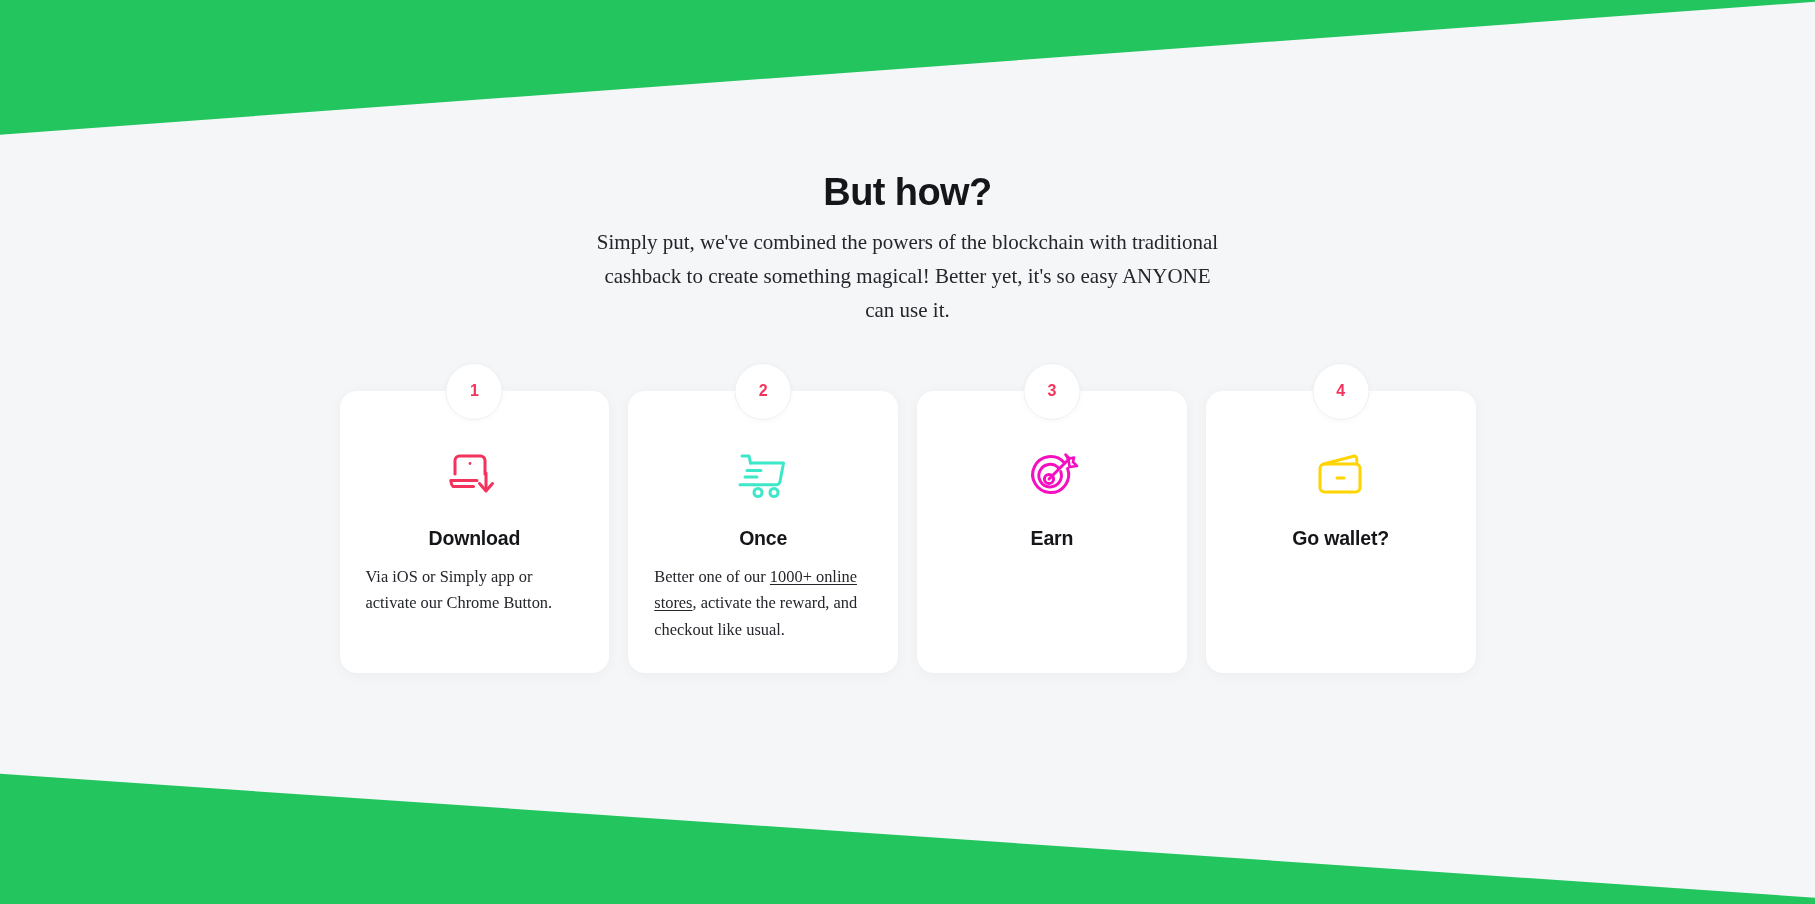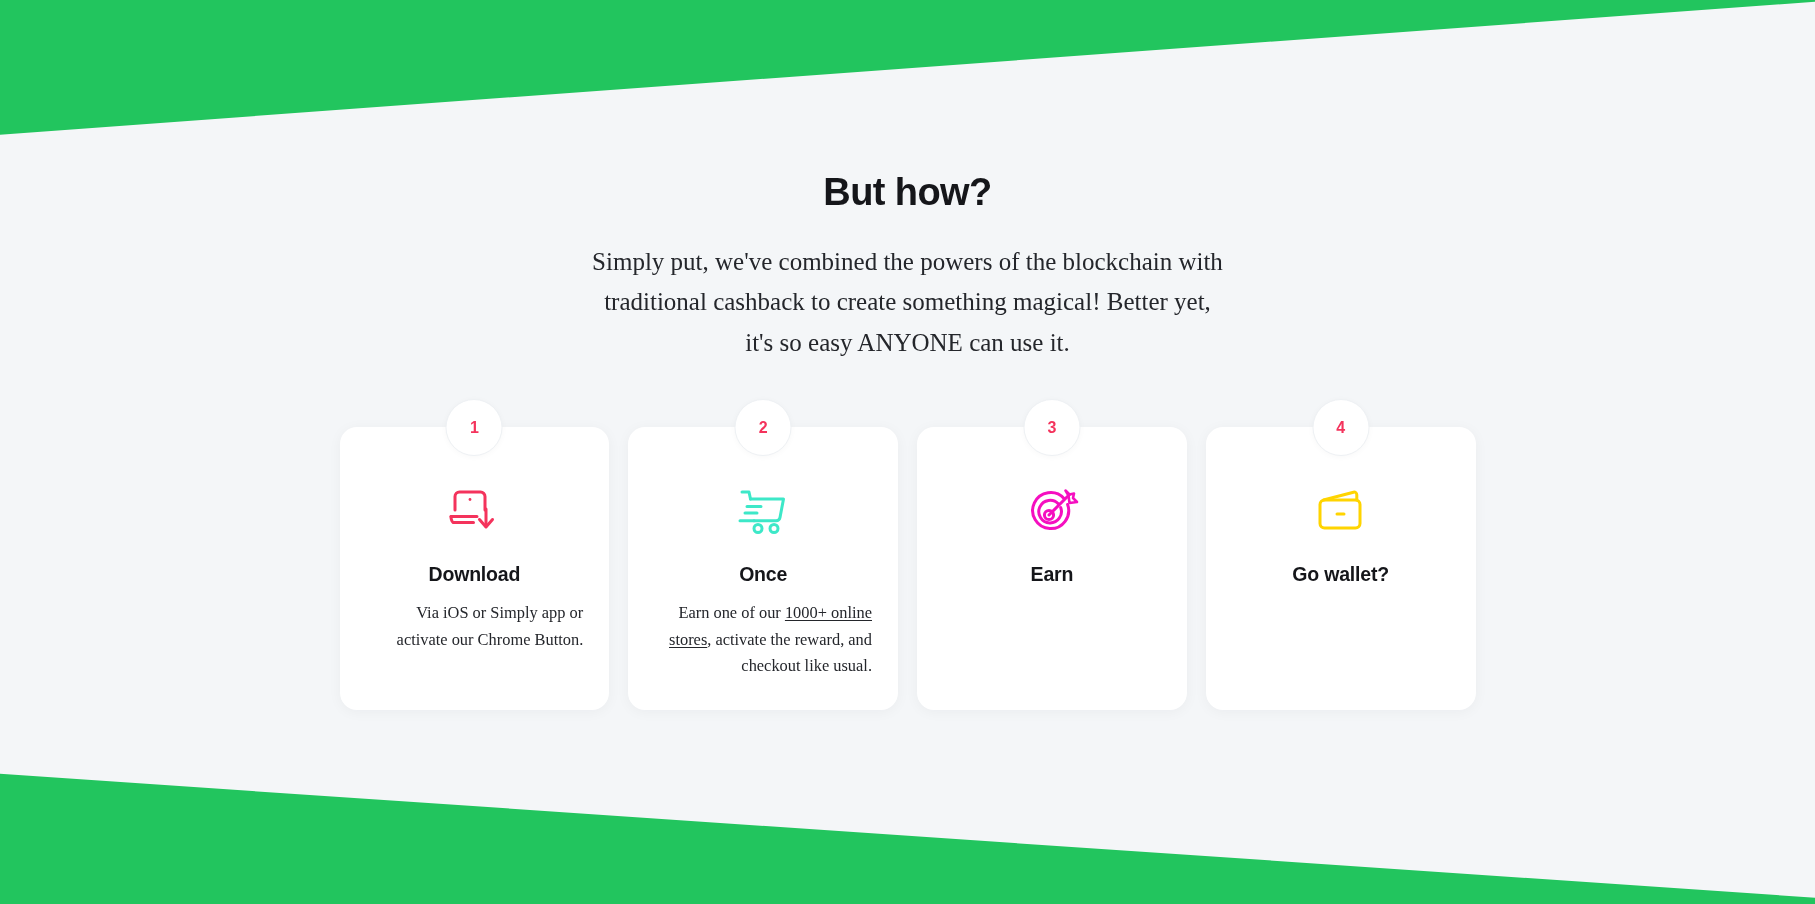--- a/index.html
+++ b/index.html
@@ -47,24 +47,24 @@
   #page-title {
     font-family: "Liberation Sans", sans-serif;
     font-size: 38px;
     font-weight: 700;
     letter-spacing: -0.6px;
     color: #15161a;
     line-height: 1.15;
   }
 
   #page-subtitle {
-    margin: 27px auto 0;
+    margin: 10px auto 0;
     width: 640px;
     font-family: "Liberation Serif", serif;
-    font-size: 25px;
+    font-size: 21px;
     line-height: 1.62;
     color: #24262b;
   }
 
   
   #cards {
     margin: 36px auto 0;
     width: 1136px;
     display: flex;
     align-items: stretch;
@@ -77,21 +77,21 @@
     display: flex;
   }
 
   .card {
     position: relative;
     margin-top: 28px;
     width: 100%;
     background: #ffffff;
     border-radius: 17px;
     padding: 52px 26px 30px;
-    text-align: right;
+    text-align: left;
     box-shadow: 0 2px 14px rgba(24, 30, 45, 0.045);
     display: flex;
     flex-direction: column;
     align-items: center;
   }
 
   .badge {
     position: absolute;
     top: 0;
     left: 50%;
@@ -190,21 +190,21 @@
               <path d="M8 11h7l1.5 7" stroke="#3de8c8" stroke-width="3" stroke-linecap="round" stroke-linejoin="round"></path>
               <path d="M16.5 18h33l-3.5 18.5a4 4 0 0 1-4 3.2H20" stroke="#3de8c8" stroke-width="3" stroke-linecap="round" stroke-linejoin="round"></path>
               <path d="M6 39.7h14" stroke="#3de8c8" stroke-width="3" stroke-linecap="round"></path>
               <path d="M13 25.5h14M11 32h12" stroke="#3de8c8" stroke-width="3" stroke-linecap="round"></path>
               <circle cx="24" cy="47.5" r="4" stroke="#3de8c8" stroke-width="3"></circle>
               <circle cx="40" cy="47.5" r="4" stroke="#3de8c8" stroke-width="3"></circle>
             </svg>
           </div>
           <div class="card-title">Once</div>
           <div class="card-text">
-            <span>Earn one of our </span><a class="card-link" href="#">1000+ online stores</a><span>, activate the reward, and checkout like usual.</span>
+            <span>Better one of our </span><a class="card-link" href="#">1000+ online stores</a><span>, activate the reward, and checkout like usual.</span>
           </div>
         </div>
       </div>
 
       <div class="card-slot">
         <div class="badge">
           <span>3</span>
         </div>
         <div class="card">
           <div class="card-icon">

